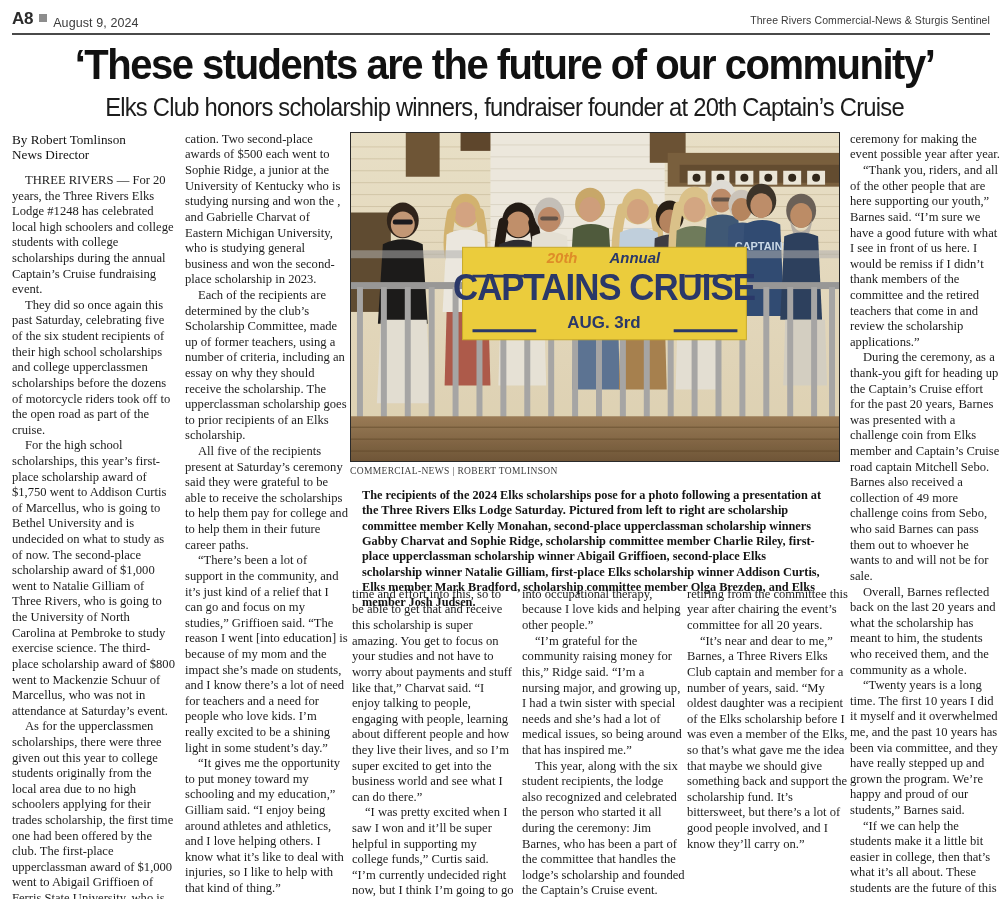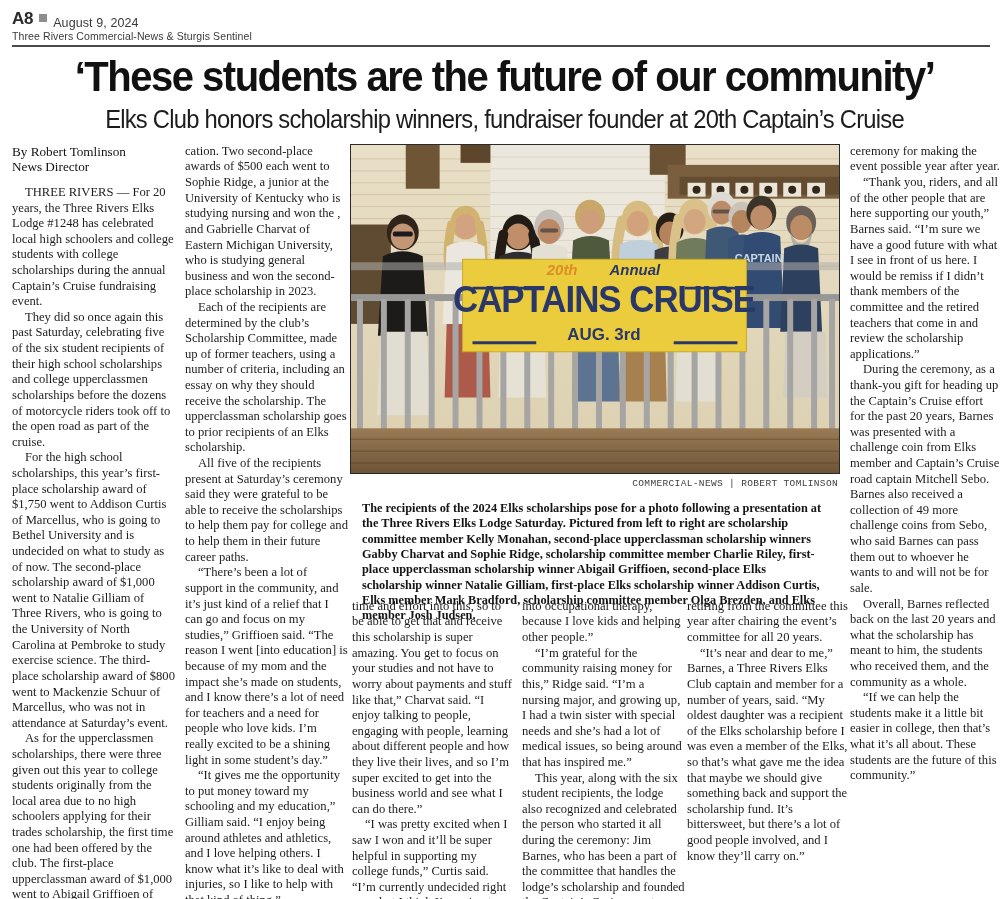--- a/index.html
+++ b/index.html
@@ -25,21 +25,20 @@
   }
 
   
   .masthead {
     position: relative;
     display: flex;
     align-items: baseline;
     justify-content: space-between;
     padding: 8px 10px 3px 12px;
     box-sizing: border-box;
-    flex-direction: column;
   }
   .masthead-left {
     display: flex;
     align-items: center;
     gap: 6px;
   }
   .folio-page {
     font-family: "Liberation Sans", sans-serif;
     font-weight: bold;
     font-size: 17px;
@@ -156,25 +155,25 @@
     width: 490px;
     height: 330px;
     border: 1.5px solid #2a2a2a;
     box-sizing: border-box;
     overflow: hidden;
     background: #cbb68f;
   }
   .photo svg { display: block; width: 100%; height: 100%; }
 
   .photo-credit {
-    font-family: Liberation Mono, monospace;
+    font-family: Liberation Serif, serif;
     font-size: 9.5px;
     letter-spacing: 0.35px;
     color: #3d3d3d;
-    text-align: right;
+    text-align: left;
     margin: 4px 2px 2px 0;
   }
   .photo-caption {
     font-family: "Liberation Serif", serif;
     font-weight: bold;
     font-size: 12.3px;
     line-height: 1.25;
     color: #141414;
     margin: 12px;
   }
@@ -445,18 +444,19 @@
     <div class="col" id="col5">
       <p class="noindent">retiring from the committee this year after chairing the event’s committee for all 20 years.</p>
       <p>“It’s near and dear to me,” Barnes, a Three Rivers Elks Club captain and member for a number of years, said. “My oldest daughter was a recipient of the Elks scholarship before I was even a member of the Elks, so that’s what gave me the idea that maybe we should give something back and support the scholarship fund. It’s bittersweet, but there’s a lot of good people involved, and I know they’ll carry on.”</p>
     </div>
 
     <div class="col" id="col6">
       <p class="noindent">ceremony for making the event possible year after year.</p>
       <p>“Thank you, riders, and all of the other people that are here supporting our youth,” Barnes said. “I’m sure we have a good future with what I see in front of us here. I would be remiss if I didn’t thank members of the committee and the retired teachers that come in and review the scholarship applications.”</p>
       <p>During the ceremony, as a thank-you gift for heading up the Captain’s Cruise effort for the past 20 years, Barnes was presented with a challenge coin from Elks member and Captain’s Cruise road captain Mitchell Sebo. Barnes also received a collection of 49 more challenge coins from Sebo, who said Barnes can pass them out to whoever he wants to and will not be for sale.</p>
       <p>Overall, Barnes reflected back on the last 20 years and what the scholarship has meant to him, the students who received them, and the community as a whole.</p>
+      <p>“Twenty years is a long time. The first 10 years I did it myself and it overwhelmed me, and the past 10 years has been via committee, and they have really stepped up and grown the program. We’re happy and proud of our students,” Barnes said.</p>
       <p>“If we can help the students make it a little bit easier in college, then that’s what it’s all about. These students are the future of this community.”</p>
 
     </div>
 
   </div>
 </div>
 
 </body></html>

